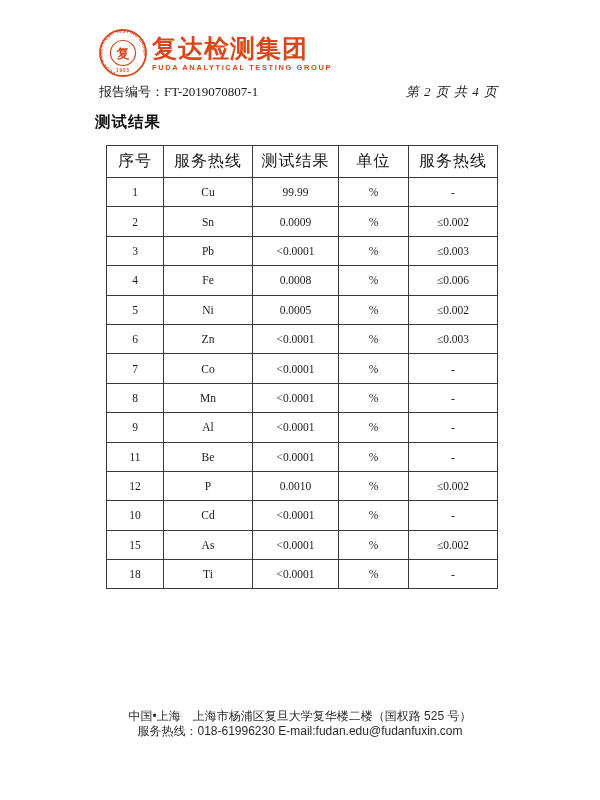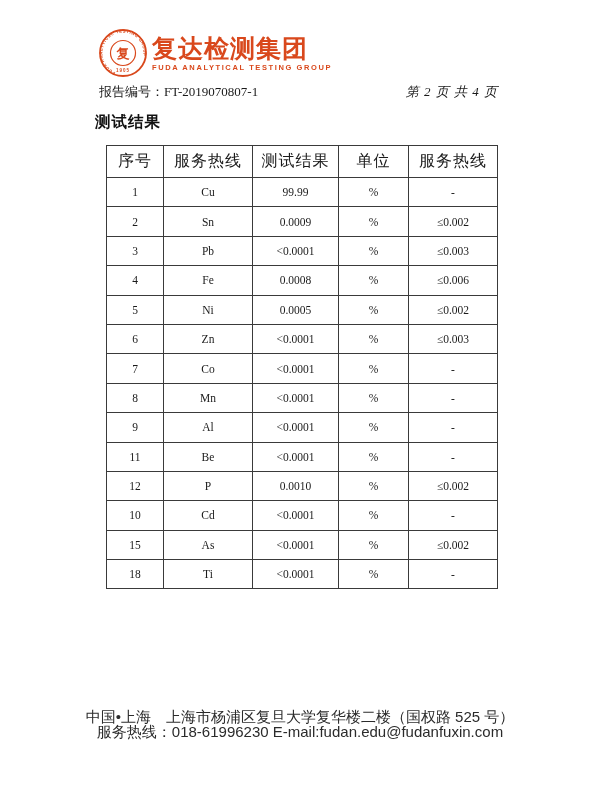--- a/index.html
+++ b/index.html
@@ -94,21 +94,21 @@
   }
   table.results td { height: 29.4px; }
   
   .footer {
     position: absolute;
     top: 709px;
     left: 0;
     width: 600px;
     text-align: center;
     font-family: "Liberation Sans", "DejaVu Sans", sans-serif;
-    font-size: 15px;
+    font-size: 12px;
     line-height: 15px;
     color: #2b2b2b;
   }
 </style>
 </head>
 <body>
 
 <div class="page">
 
   <div class="brand-block">

